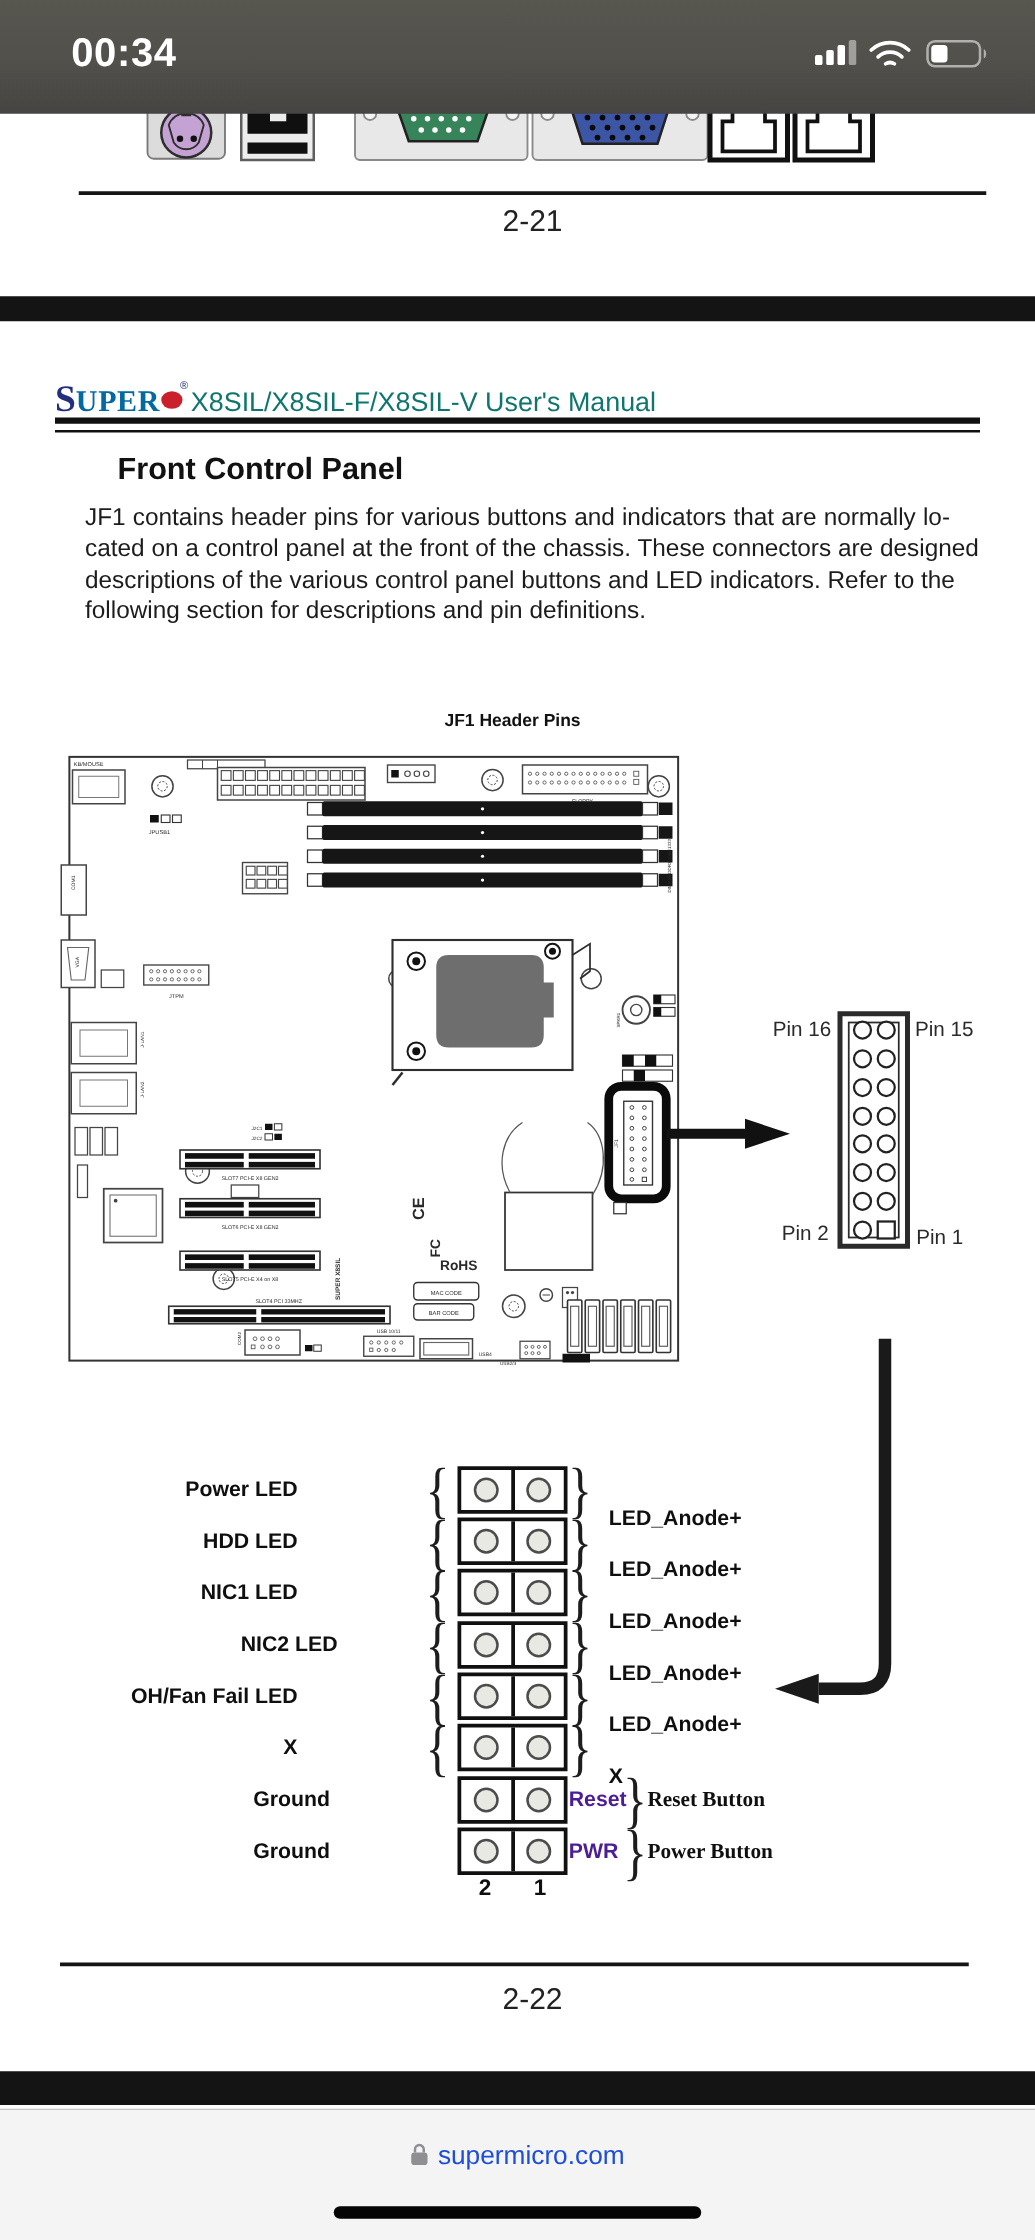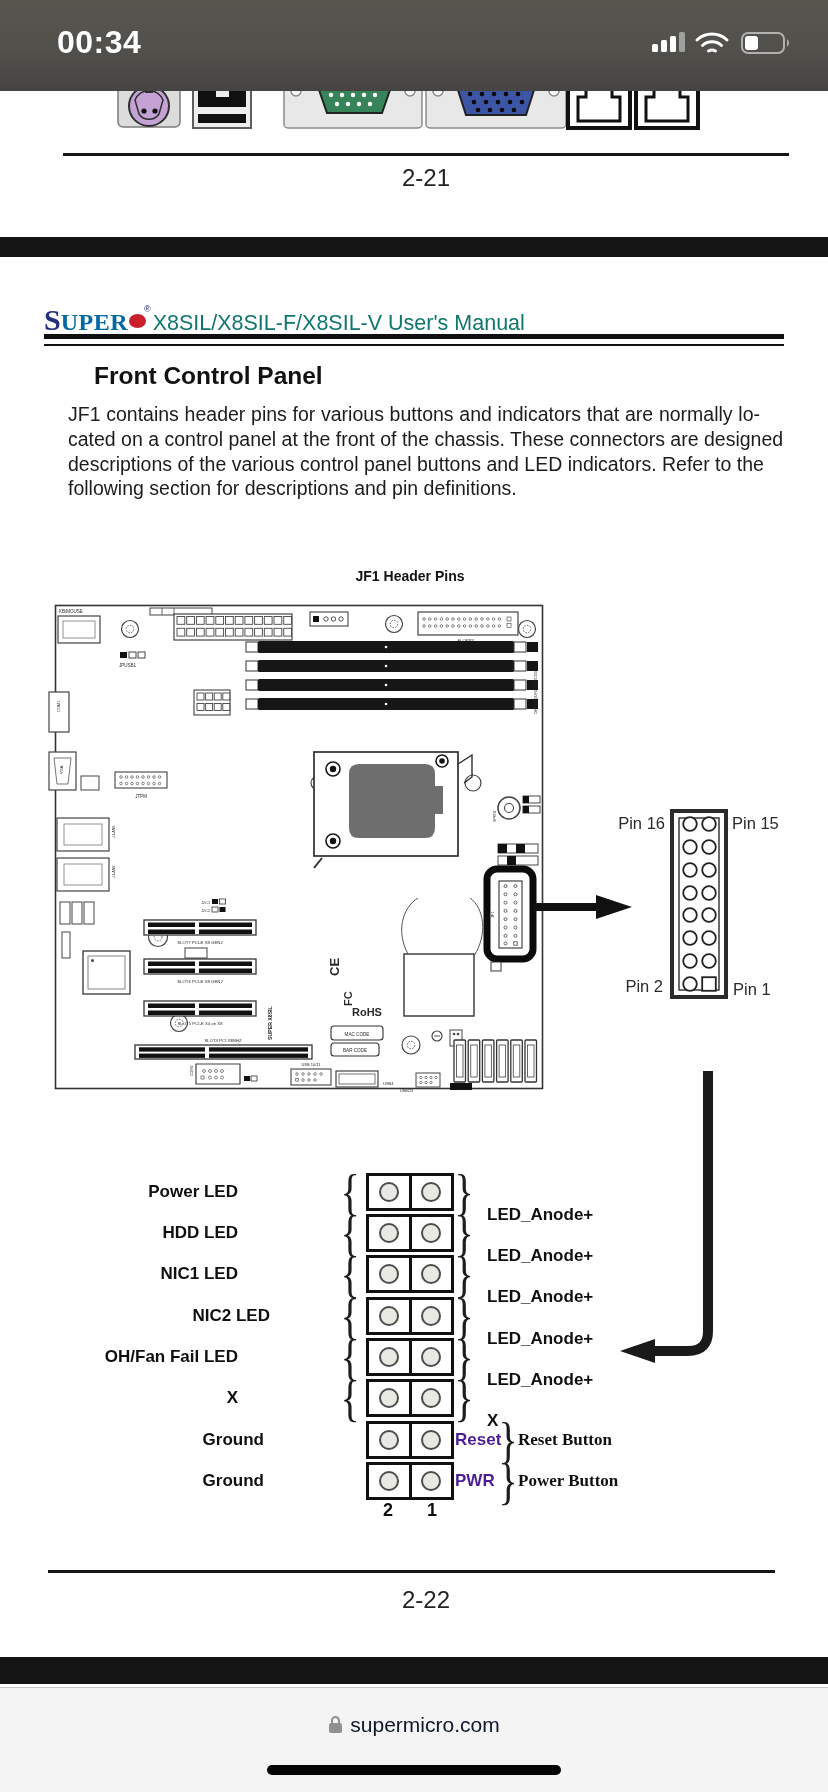--- a/index.html
+++ b/index.html
@@ -49,21 +49,21 @@
   .br2{left:496px;transform:translateY(2%) scaleX(.8);}
   .br2::before{content:"}";}
   .rlab{position:absolute;left:487px;top:50%;transform:translateY(-50%);font-weight:bold;font-size:17px;white-space:nowrap;color:#0f0f0f;margin-top:23px;}
   .pinlab{position:absolute;left:455px;top:50%;transform:translateY(-50%);font-weight:bold;font-size:17px;color:#4c1d95;}
   .rlab2{position:absolute;left:518px;top:50%;transform:translateY(-50%);font-weight:bold;font-size:17px;white-space:nowrap;color:#0f0f0f;font-family:Liberation Serif, serif;}
   .colnum{position:absolute;top:1500px;width:44px;text-align:center;font-size:18px;font-weight:bold;color:#0f0f0f;}
   
   #hr2{position:absolute;left:48px;top:1570px;width:727px;height:3px;background:#151515;}
   #pgnum2{position:absolute;left:0;top:1586px;width:852px;text-align:center;font-size:24px;color:#222;}
   #safbar{position:absolute;left:0;top:1687px;width:828px;height:105px;background:#f4f4f4;border-top:1px solid #c6c6c6;z-index:20;}
-  #urlrow{position:absolute;left:0;top:1713px;width:828px;text-align:center;font-size:21px;color:#0f172a;z-index:21;}
+  #urlrow{position:absolute;left:0;top:1713px;width:828px;text-align:center;font-size:21px;color:#1d4ed8;z-index:21;}
   #urlrow svg{vertical-align:-2px;margin-right:7px;}
   #homebar{position:absolute;left:267px;top:1765px;width:294px;height:10px;border-radius:5px;background:#050505;z-index:22;}
   text{font-family:"Liberation Sans",sans-serif;fill:#2a2a2a;}
 </style>
 </head>
 <body>
 
 <div id="page">
 
   <svg class="abs" id="portsart" style="left:0;top:0;" width="828" height="140" viewBox="0 0 828 140">

